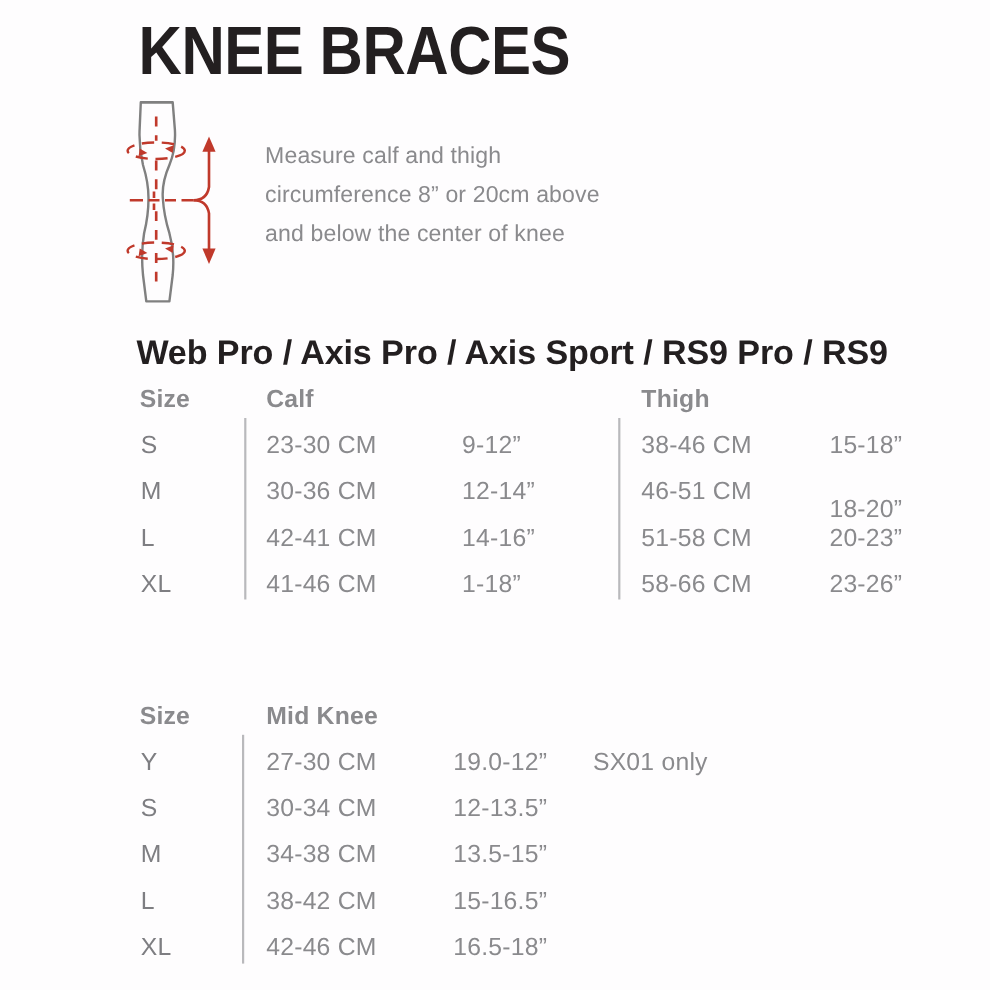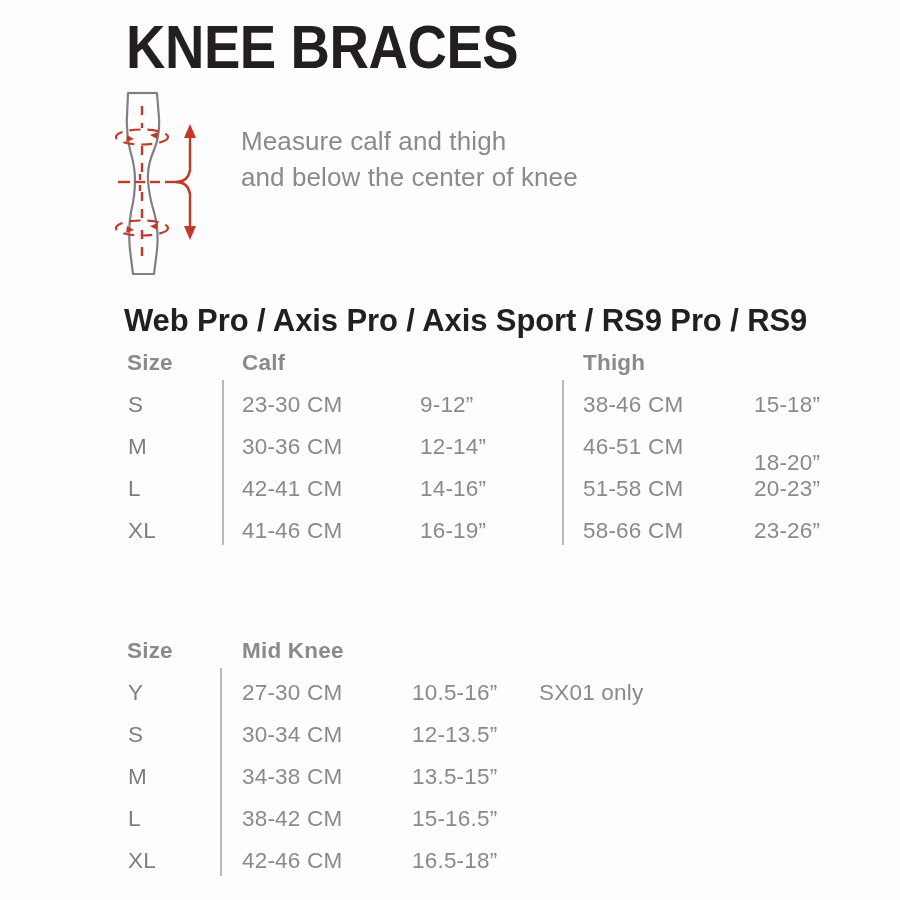--- a/index.html
+++ b/index.html
@@ -47,21 +47,21 @@
     width: 118px;
     height: 196px;
   }
 
   
   .intro {
     position: absolute;
     left: 199px;
     top: 124px;
     width: 450px;
-    font-size: 26px;
+    font-size: 21px;
     line-height: 35.5px;
     color: #8a8a8d;
     letter-spacing: 0.1px;
   }
   .intro div { white-space: nowrap; }
 
   
   .section-title {
     position: absolute;
     font-weight: bold;
@@ -156,20 +156,21 @@
         <path d="M 62 94 Q 74 94 76 82 L 76 46"></path>
         <path d="M 62 94 Q 74 94 76 106 L 76 142"></path>
         <path d="M 76 36 L 82 50 L 70 50 Z" fill="#c0392b" stroke="none"></path>
         <path d="M 76 152 L 82 138 L 70 138 Z" fill="#c0392b" stroke="none"></path>
       </g>
     </svg>
   </div>
 
   <div class="intro">
     <div>Measure calf and thigh</div>
+    <div>circumference 8” or 20cm above</div>
     <div>and below the center of knee</div>
   </div>
 
   <div class="section-title" id="section-title-1">Web Pro / Axis Pro / Axis Sport / RS9 Pro / RS9</div>
 
   <div class="table" id="table-1">
     <div class="divider" style="left:180px; top:380px; height:165px;"></div>
     <div class="divider" style="left:520px; top:380px; height:165px;"></div>
 
     <div class="cell head" style="left:85px;  top:350px;">Size</div>
@@ -189,35 +190,35 @@
     <div class="cell" style="left:712px; top:450px;">18-20”</div>
 
     <div class="cell size" style="left:86px;  top:476px;">L</div>
     <div class="cell" style="left:200px; top:476px;">42-41 CM</div>
     <div class="cell" style="left:378px; top:476px;">14-16”</div>
     <div class="cell" style="left:541px; top:476px;">51-58 CM</div>
     <div class="cell" style="left:712px; top:476px;">20-23”</div>
 
     <div class="cell size" style="left:86px;  top:518px;">XL</div>
     <div class="cell" style="left:200px; top:518px;">41-46 CM</div>
-    <div class="cell" style="left:378px; top:518px;">16-19”</div>
+    <div class="cell" style="left:378px; top:518px;">1-18”</div>
     <div class="cell" style="left:541px; top:518px;">58-66 CM</div>
     <div class="cell" style="left:712px; top:518px;">23-26”</div>
   </div>
 
 
   <div class="table" id="table-2">
     <div class="divider" style="left:178px; top:668px; height:208px;"></div>
 
     <div class="cell head" style="left:85px;  top:638px;">Size</div>
     <div class="cell head" style="left:200px; top:638px;">Mid Knee</div>
 
     <div class="cell size" style="left:86px;  top:680px;">Y</div>
     <div class="cell" style="left:200px; top:680px;">27-30 CM</div>
-    <div class="cell" style="left:370px; top:680px;">10.5-16”</div>
+    <div class="cell" style="left:370px; top:680px;">19.0-12”</div>
     <div class="cell" style="left:497px; top:680px;">SX01 only</div>
 
     <div class="cell size" style="left:86px;  top:722px;">S</div>
     <div class="cell" style="left:200px; top:722px;">30-34 CM</div>
     <div class="cell" style="left:370px; top:722px;">12-13.5”</div>
 
     <div class="cell size" style="left:86px;  top:764px;">M</div>
     <div class="cell" style="left:200px; top:764px;">34-38 CM</div>
     <div class="cell" style="left:370px; top:764px;">13.5-15”</div>
 

